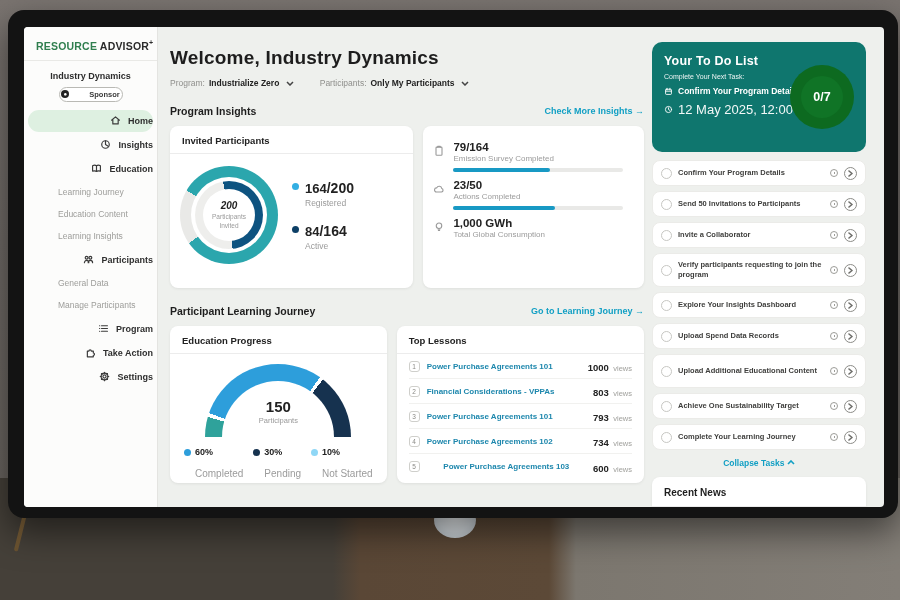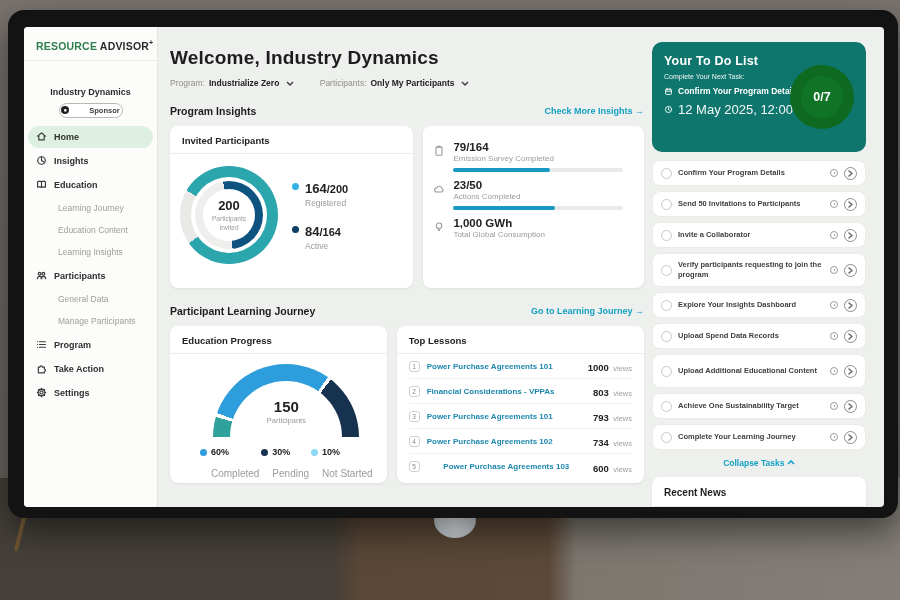--- a/index.html
+++ b/index.html
@@ -12,27 +12,27 @@
     background:radial-gradient(circle at 50% 35%, #f4f7f8 0%, #d8dee2 55%, #aeb7bd 100%); z-index:1; }
   .monitor { position:absolute; left:8px; top:10px; width:890px; height:508px; background:#131313;
     border-radius:16px; box-shadow:0 14px 34px rgba(0,0,0,.5); z-index:2; }
   .screen { position:absolute; left:16px; top:17px; right:14px; bottom:11px; background:#eef0ed;
     border-radius:4px; overflow:hidden; }
 
   
   .sidebar { position:absolute; left:0; top:0; bottom:0; width:134px; background:#fcfcfb; border-right:1px solid #e4e4e1; }
   .logo { padding:12px 0 8px 12px; font-size:10.5px; font-weight:bold; letter-spacing:.2px; border-bottom:1px solid #e9e9e6; }
   .logo .g { color:#2f7e4e; } .logo .d { color:#2b2b2b; } .logo sup { font-size:7px; }
-  .org { text-align:center; font-size:9px; font-weight:bold; color:#2c2c2c; margin-top:26px; }
+  .org { text-align:center; font-size:9px; font-weight:bold; color:#2c2c2c; margin-top:10px; }
   .sponsor { margin:6px auto 8px; width:64px; height:15px; border:1px solid #b9b9b4; border-radius:9px;
     display:flex; align-items:center; justify-content:center; gap:20px; font-size:7.5px; font-weight:bold; color:#3a3a3a; background:#fff; }
   .sponsor .dot { width:8px; height:8px; border-radius:50%; background:#222; color:#fff; font-size:6px; line-height:8px; text-align:center; }
   .nav { margin-top:4px; }
   .nav-item { display:flex; align-items:center; gap:7px; height:22px; margin:2px 4px; padding-left:8px;
-    font-size:9px; font-weight:bold; color:#2f2f2f; border-radius:11px; cursor:pointer; }
+    font-size:9px; font-weight:bold; color:#2f2f2f; border-radius:11px; cursor:pointer;justify-content:flex-end; }
   .nav-item.active { background:#def0e1; }
   .nav-sub { height:21px; margin:1px 4px; padding-left:30px; display:flex; align-items:center;
     font-size:8.5px; color:#9d9d9a; cursor:pointer; }
   .ic { width:11px; height:11px; stroke:#3b3b3b; fill:none; stroke-width:1.5; stroke-linecap:round; stroke-linejoin:round; flex:0 0 auto; }
 
   
   .main { position:absolute; left:134px; top:0; bottom:0; width:494px; padding:20px 8px 0 12px; }
   h1 { font-size:19px; color:#1d1d1d; letter-spacing:.2px; }
   .filters { display:flex; gap:26px; margin-top:9px; font-size:8.5px; color:#8f8f8c; align-items:center; }
   .filters b { color:#222; margin-left:4px; }
@@ -47,42 +47,42 @@
   
   .card-invited { width:246px; height:162px; }
   .invited-body { display:flex; align-items:center; padding:12px 10px; gap:14px; }
   .donut { width:98px; height:98px; border-radius:50%; position:relative; flex:0 0 auto;
     background:conic-gradient(from 300deg, #2ba6ad 0deg 295deg, #e9e9e7 295deg 360deg); }
   .donut .hole1 { position:absolute; inset:11px; border-radius:50%; background:#fff; }
   .donut .ring2 { position:absolute; inset:15px; border-radius:50%;
     background:conic-gradient(from 350deg, #0e5380 0deg 184deg, #eeeeec 184deg 360deg); }
   .donut .hole2 { position:absolute; inset:8px; border-radius:50%; background:#fff;
     display:flex; flex-direction:column; align-items:center; justify-content:center; text-align:center; }
-  .donut .cv { font-size:13px; font-weight:bold; color:#222; }
+  .donut .cv { font-size:10px; font-weight:bold; color:#222;font-style:italic; }
   .donut .cl { font-size:6.5px; color:#9a9a9a; margin-top:2px; width:44px; line-height:1.25; }
   .legend-col { display:flex; flex-direction:column; gap:14px; }
   .leg-item { display:flex; gap:6px; }
   .leg-dot { width:7px; height:7px; border-radius:50%; margin-top:4px; flex:0 0 auto; }
   .leg-val { font-size:13px; font-weight:bold; color:#222; }
-  .leg-val small { font-size:11px; }
+  .leg-val small { font-size:14px; }
   .leg-lab { font-size:8.5px; color:#9a9a9a; margin-top:1px; }
 
   
   .card-info { width:223px; height:162px; }
   .info-body { padding:8px 14px 0 10px; }
   .info-row { display:flex; gap:8px; margin-top:7px; }
   .gic { width:12px; height:12px; stroke:#9a9a9a; fill:none; stroke-width:1.3; stroke-linecap:round; stroke-linejoin:round; margin-top:4px; flex:0 0 auto; }
   .info-val { font-size:11.5px; font-weight:bold; color:#222; }
   .info-lab { font-size:8px; color:#9b9b9b; margin-top:1px; }
   .bar { height:4px; background:#e9e9e7; border-radius:2px; margin-top:5px; width:170px; }
   .bar-fill { height:100%; border-radius:2px; background:#1899c4; }
 
   
   .card-edu { width:219px; height:157px; }
-  .gauge-wrap { display:flex; flex-direction:column; align-items:center; padding-top:10px;padding-left:16px; }
+  .gauge-wrap { display:flex; flex-direction:column; align-items:center; padding-top:10px; }
   .gauge { width:146px; height:73px; position:relative; overflow:hidden; }
   .gauge-c { position:absolute; left:0; top:0; width:146px; height:146px; border-radius:50%;
     background:conic-gradient(from 270deg, #2fa29b 0deg 16deg, #fff 16deg 19deg, #2d9edb 19deg 125deg, #fff 125deg 128deg, #16324f 128deg 180deg, transparent 180deg 360deg); }
   .gauge-hole { position:absolute; left:17px; top:17px; width:112px; height:112px; border-radius:50%; background:#fff; }
   .gauge-center { position:absolute; left:0; right:0; top:34px; text-align:center; }
   .gauge-center .cv { font-size:15px; font-weight:bold; color:#222; }
   .gauge-center .cl { font-size:7.5px; color:#9a9a9a; margin-top:1px; }
   .edu-legend { display:flex; justify-content:space-between; padding:0 14px; margin-top:10px; }
   .edu-leg-item { display:flex; gap:4px; }
   .edu-leg-item .leg-dot { margin-top:2px; }

